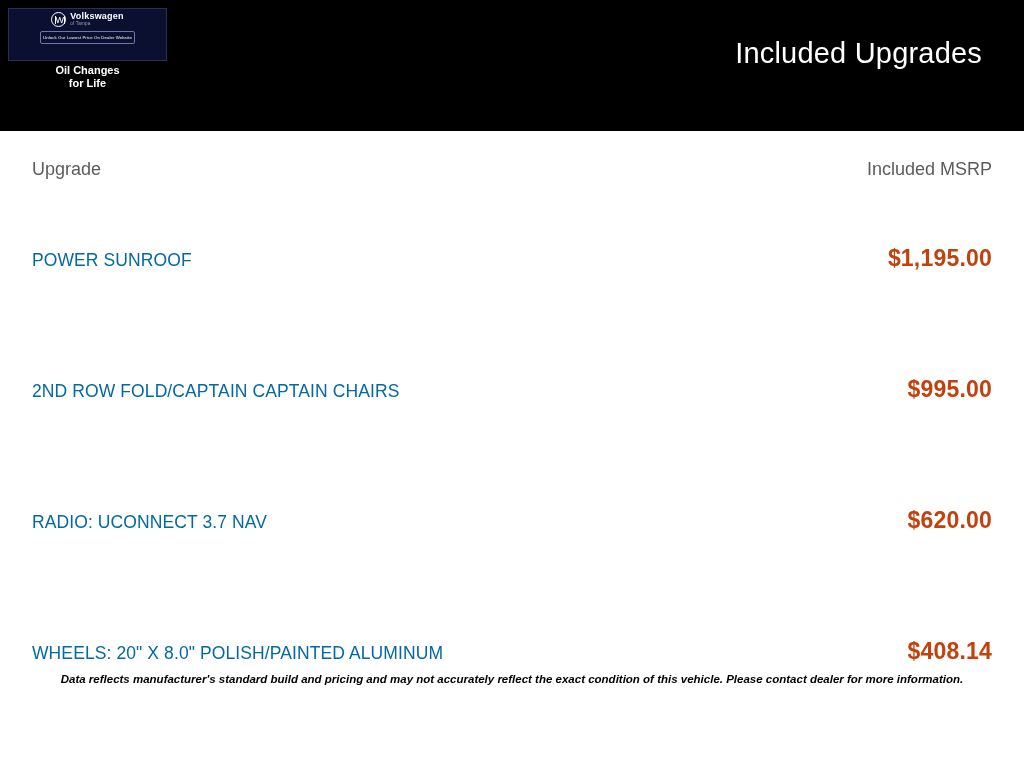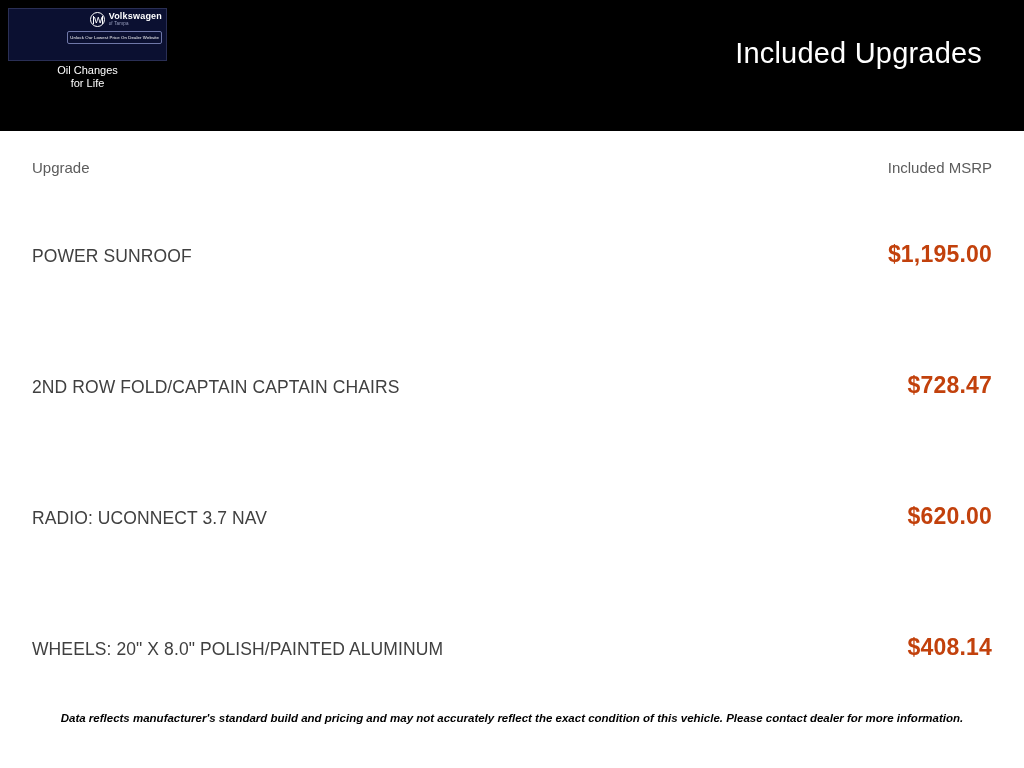--- a/index.html
+++ b/index.html
@@ -31,21 +31,21 @@
   .brand-badge {
     position: absolute;
     left: 8px;
     top: 8px;
     width: 159px;
     height: 53px;
     background: #0b1031;
     border: 1px solid #2a2f55;
     display: flex;
     flex-direction: column;
-    align-items: flex-end;
+    align-items: center;
     padding: 3px 4px;
   }
 
   .brand-top {
     display: flex;
     align-items: center;
     gap: 4px;
   }
 
   .vw-logo {
@@ -110,21 +110,21 @@
   }
 
   .brand-tagline {
     position: absolute;
     left: 8px;
     top: 64px;
     width: 159px;
     text-align: center;
     color: #ffffff;
     font-size: 11px;
-    font-weight: normal;
+    font-weight: bold;
     line-height: 1.18;
   }
 
   .header-title {
     position: absolute;
     right: 42px;
     top: 37px;
     color: #ffffff;
     font-size: 29px;
     font-weight: normal;
@@ -138,51 +138,51 @@
   }
 
   .col-head {
     display: flex;
     justify-content: space-between;
     align-items: baseline;
     padding-top: 28px;
   }
   .col-head .label {
     color: #5c5c5c;
-    font-size: 15px;
+    font-size: 18px;
   }
 
   .rows { margin-top: 14px; }
 
   .row {
     display: flex;
     justify-content: space-between;
     align-items: baseline;
     height: 131px;
     padding-top: 51px;
   }
 
   .row .name {
-    color: #404040;
+    color: #0369a1;
     font-size: 17.5px;
     letter-spacing: 0.1px;
   }
 
   .row .price {
     color: #c2410c;
     font-size: 23px;
     font-weight: bold;
     letter-spacing: 0.2px;
   }
 
   .disclaimer {
     position: absolute;
     left: 16px;
     right: 16px;
-    top: 712px;
+    top: 673px;
     text-align: center;
     font-size: 11.5px;
     font-style: italic;
     font-weight: bold;
     color: #000000;
   }
 </style>
 </head>
 <body>
 
@@ -216,21 +216,21 @@
       <span class="label">Included MSRP</span>
     </div>
 
     <div class="rows">
       <div class="row">
         <span class="name">POWER SUNROOF</span>
         <span class="price">$1,195.00</span>
       </div>
       <div class="row">
         <span class="name">2ND ROW FOLD/CAPTAIN CAPTAIN CHAIRS</span>
-        <span class="price">$728.47</span>
+        <span class="price">$995.00</span>
       </div>
       <div class="row">
         <span class="name">RADIO: UCONNECT 3.7 NAV</span>
         <span class="price">$620.00</span>
       </div>
       <div class="row">
         <span class="name">WHEELS: 20" X 8.0" POLISH/PAINTED ALUMINUM</span>
         <span class="price">$408.14</span>
       </div>
     </div>

